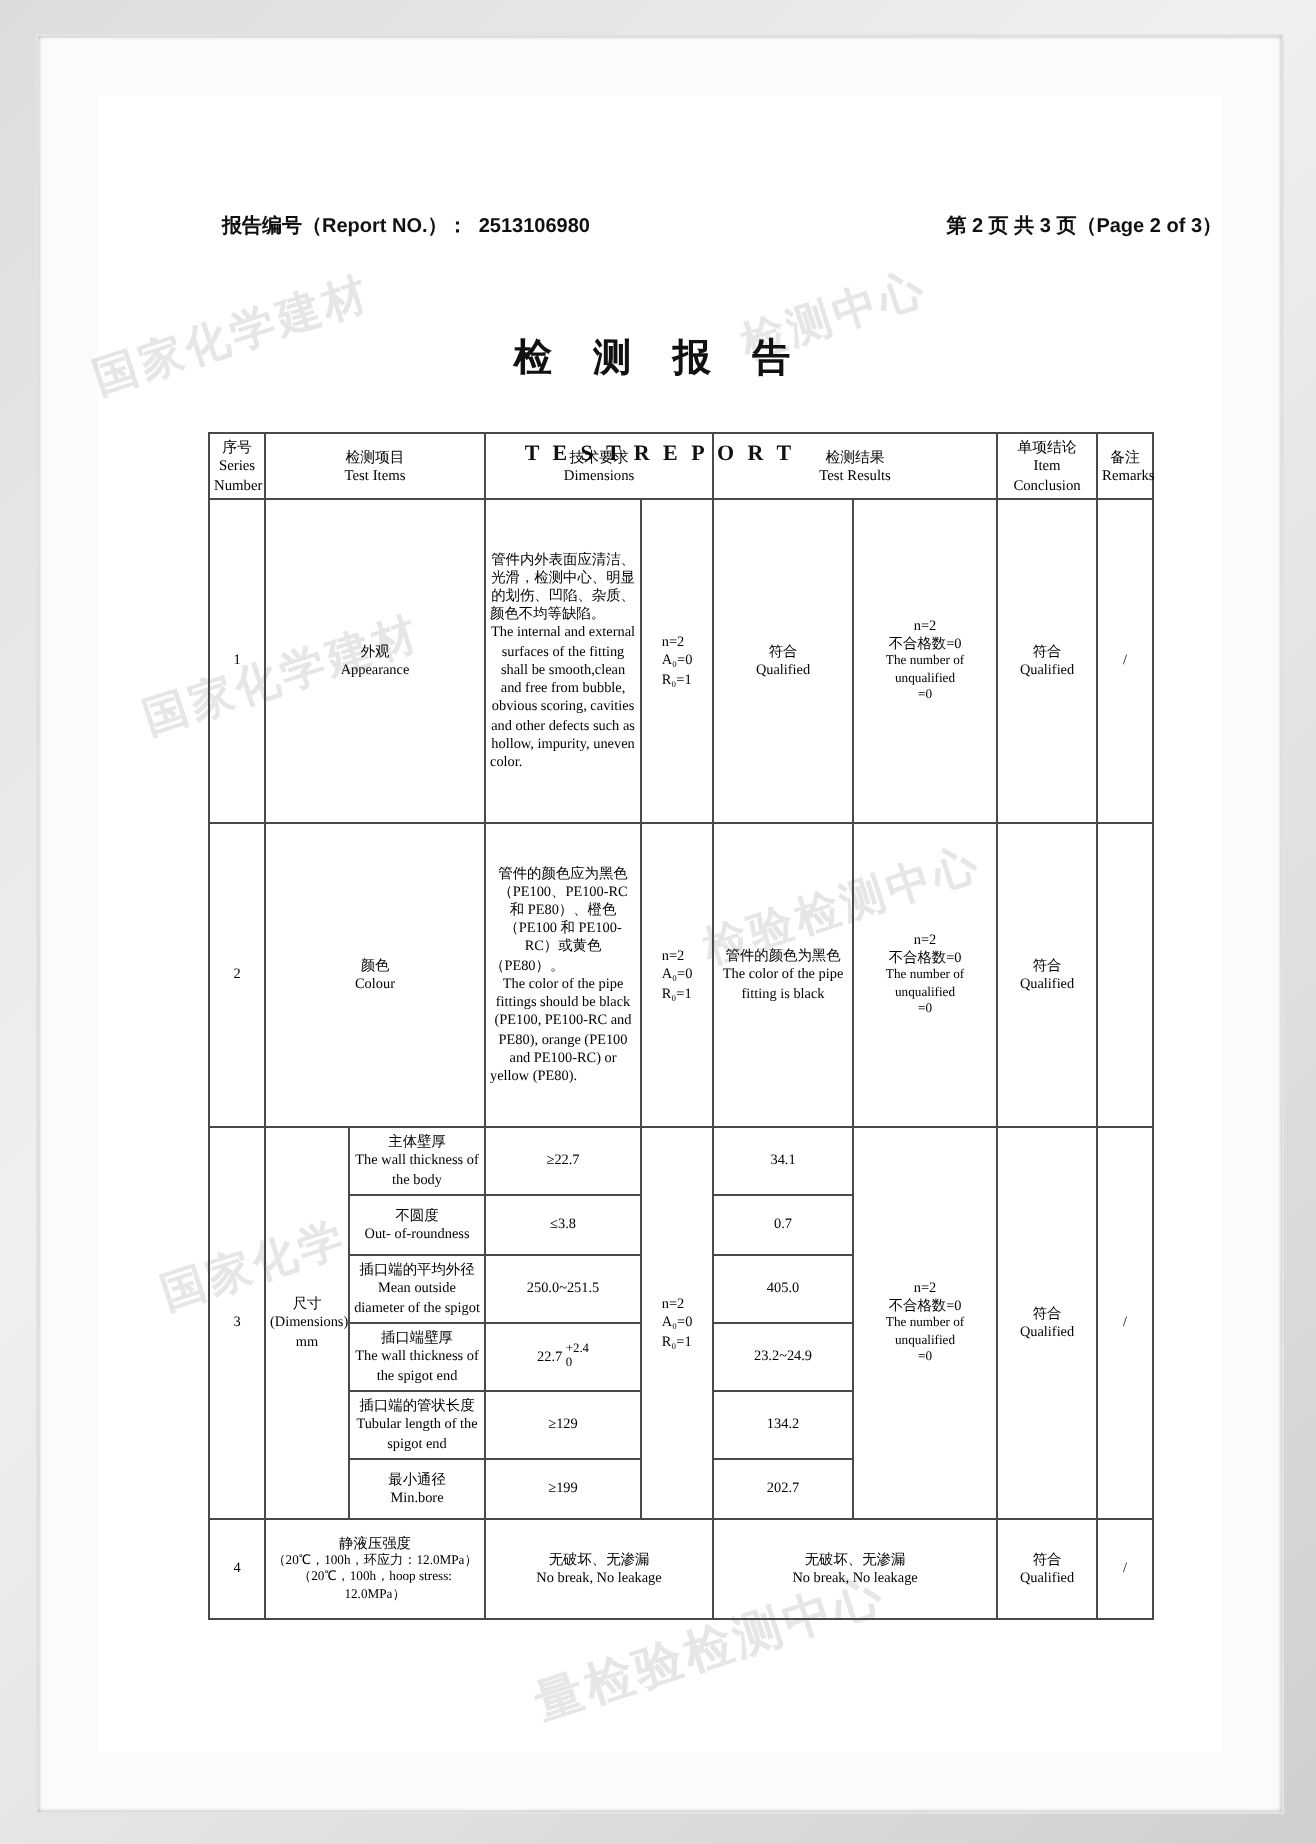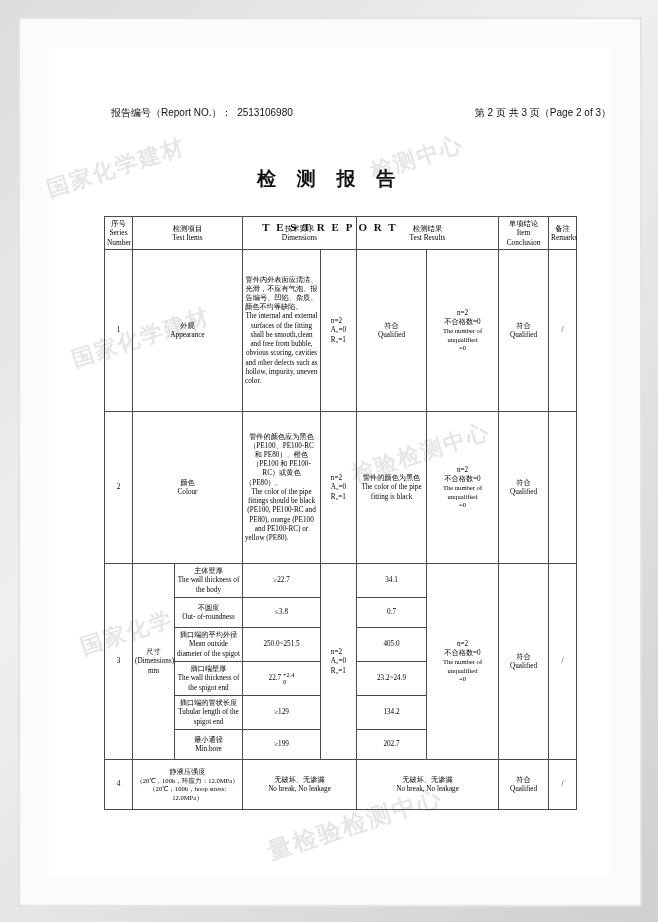--- a/index.html
+++ b/index.html
@@ -30,21 +30,21 @@
     color:rgba(80,80,80,0.14);
     font-family:"Liberation Serif", serif;
     font-weight:bold;
     transform:rotate(-18deg);
     white-space:nowrap;
     pointer-events:none;
     letter-spacing:2px;
   }
   .hdr {
     position:absolute; left:62px; top:58px; width:500px;
-    font-size:10px; font-weight:normal;
+    font-size:10px; font-weight:bold;
     display:flex; justify-content:space-between;
     font-family:"Liberation Sans", sans-serif;
   }
   .hdr .no { letter-spacing:0px; }
   .title-cn {
     position:absolute; left:0; top:118px; width:562px;
     text-align:center; font-size:19px; font-weight:bold;
     letter-spacing:8px;
   }
   .title-en {
@@ -145,21 +145,21 @@
 
         <tbody>
 
           <tr style="height:162px">
             <td>1</td>
             <td colspan="2">
               <div>外观</div>
               <div>Appearance</div>
             </td>
             <td class="just">
-              <div>管件内外表面应清洁、光滑，不应有气泡、报告编号、凹陷、杂质、颜色不均等缺陷。</div>
+              <div>管件内外表面应清洁、光滑，检测中心、明显的划伤、凹陷、杂质、颜色不均等缺陷。</div>
               <div>The internal and external surfaces of the fitting shall be smooth,clean and free from bubble, obvious scoring, cavities and other defects such as hollow, impurity, uneven color.</div>
             </td>
             <td>
               <div class="stack">
                 <div>n=2</div>
                 <div>A₀=0</div>
                 <div>R₀=1</div>
               </div>
             </td>
             <td>

